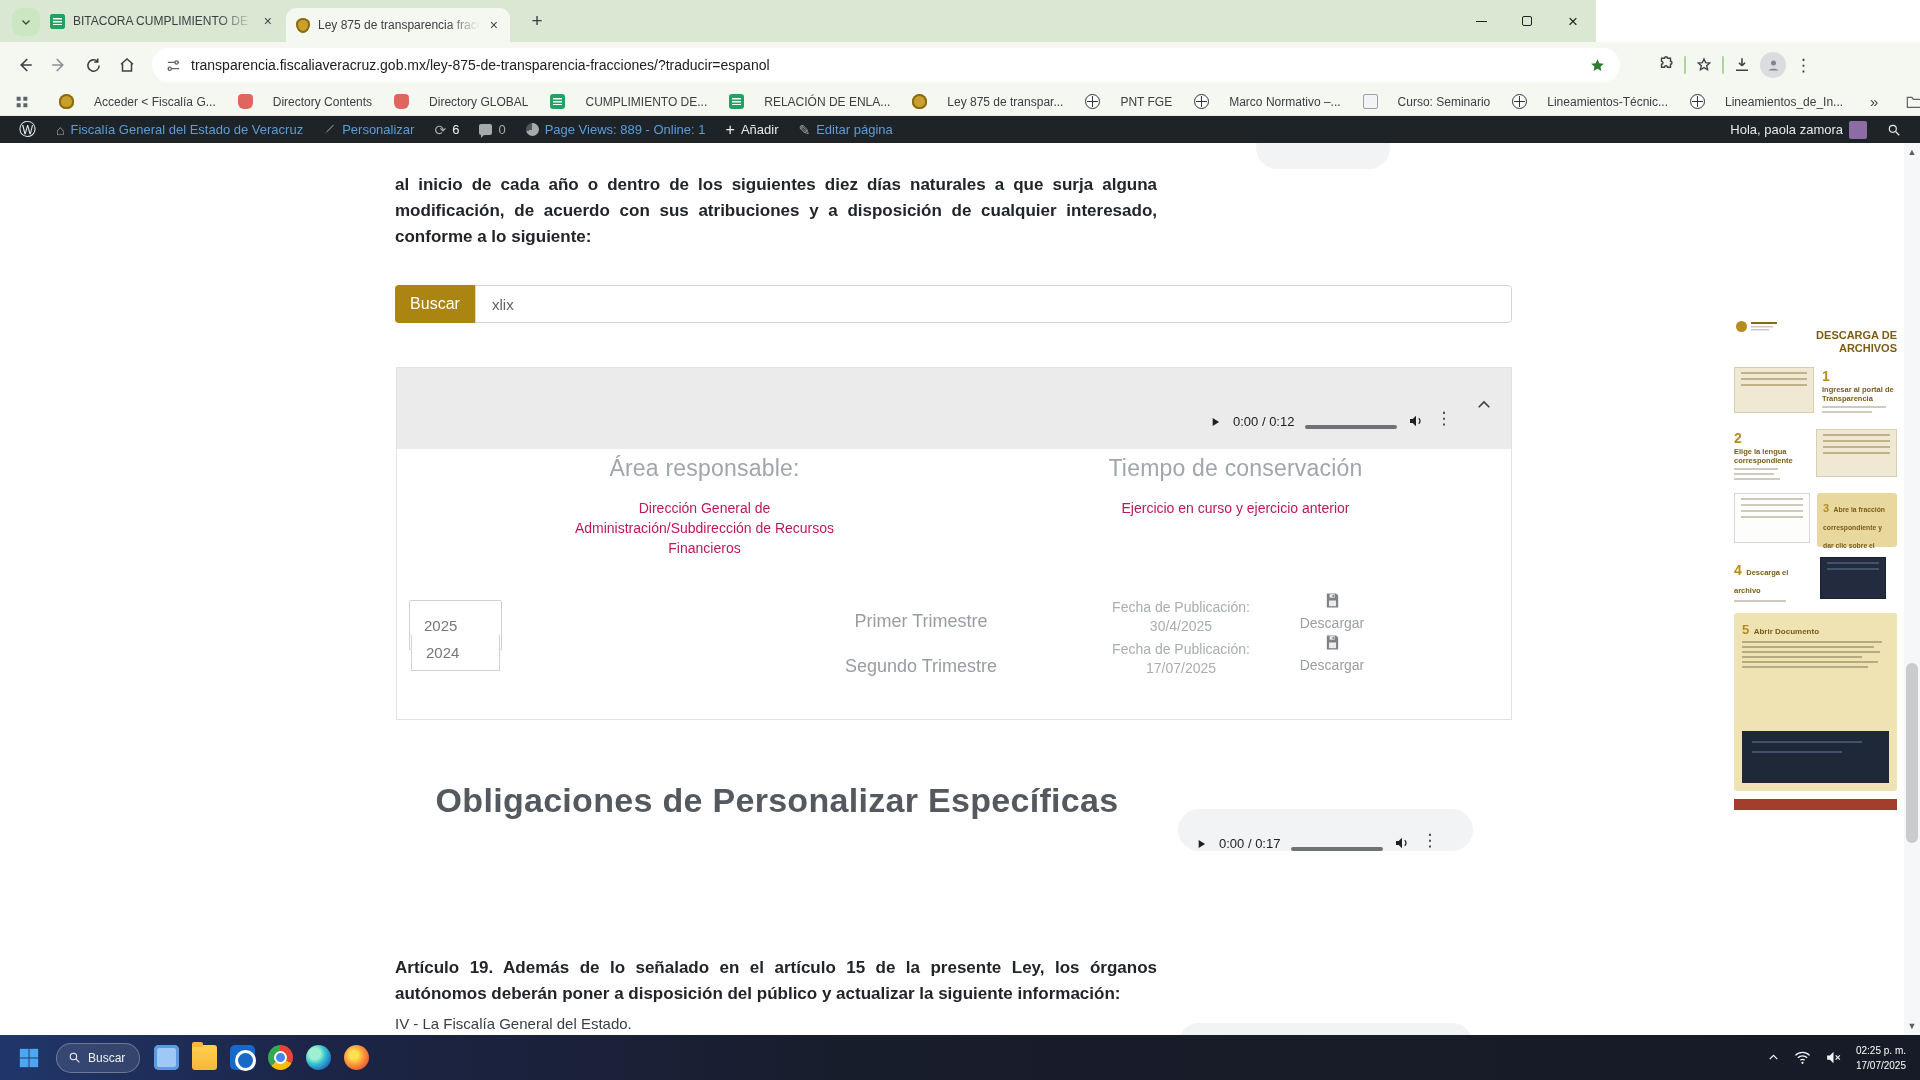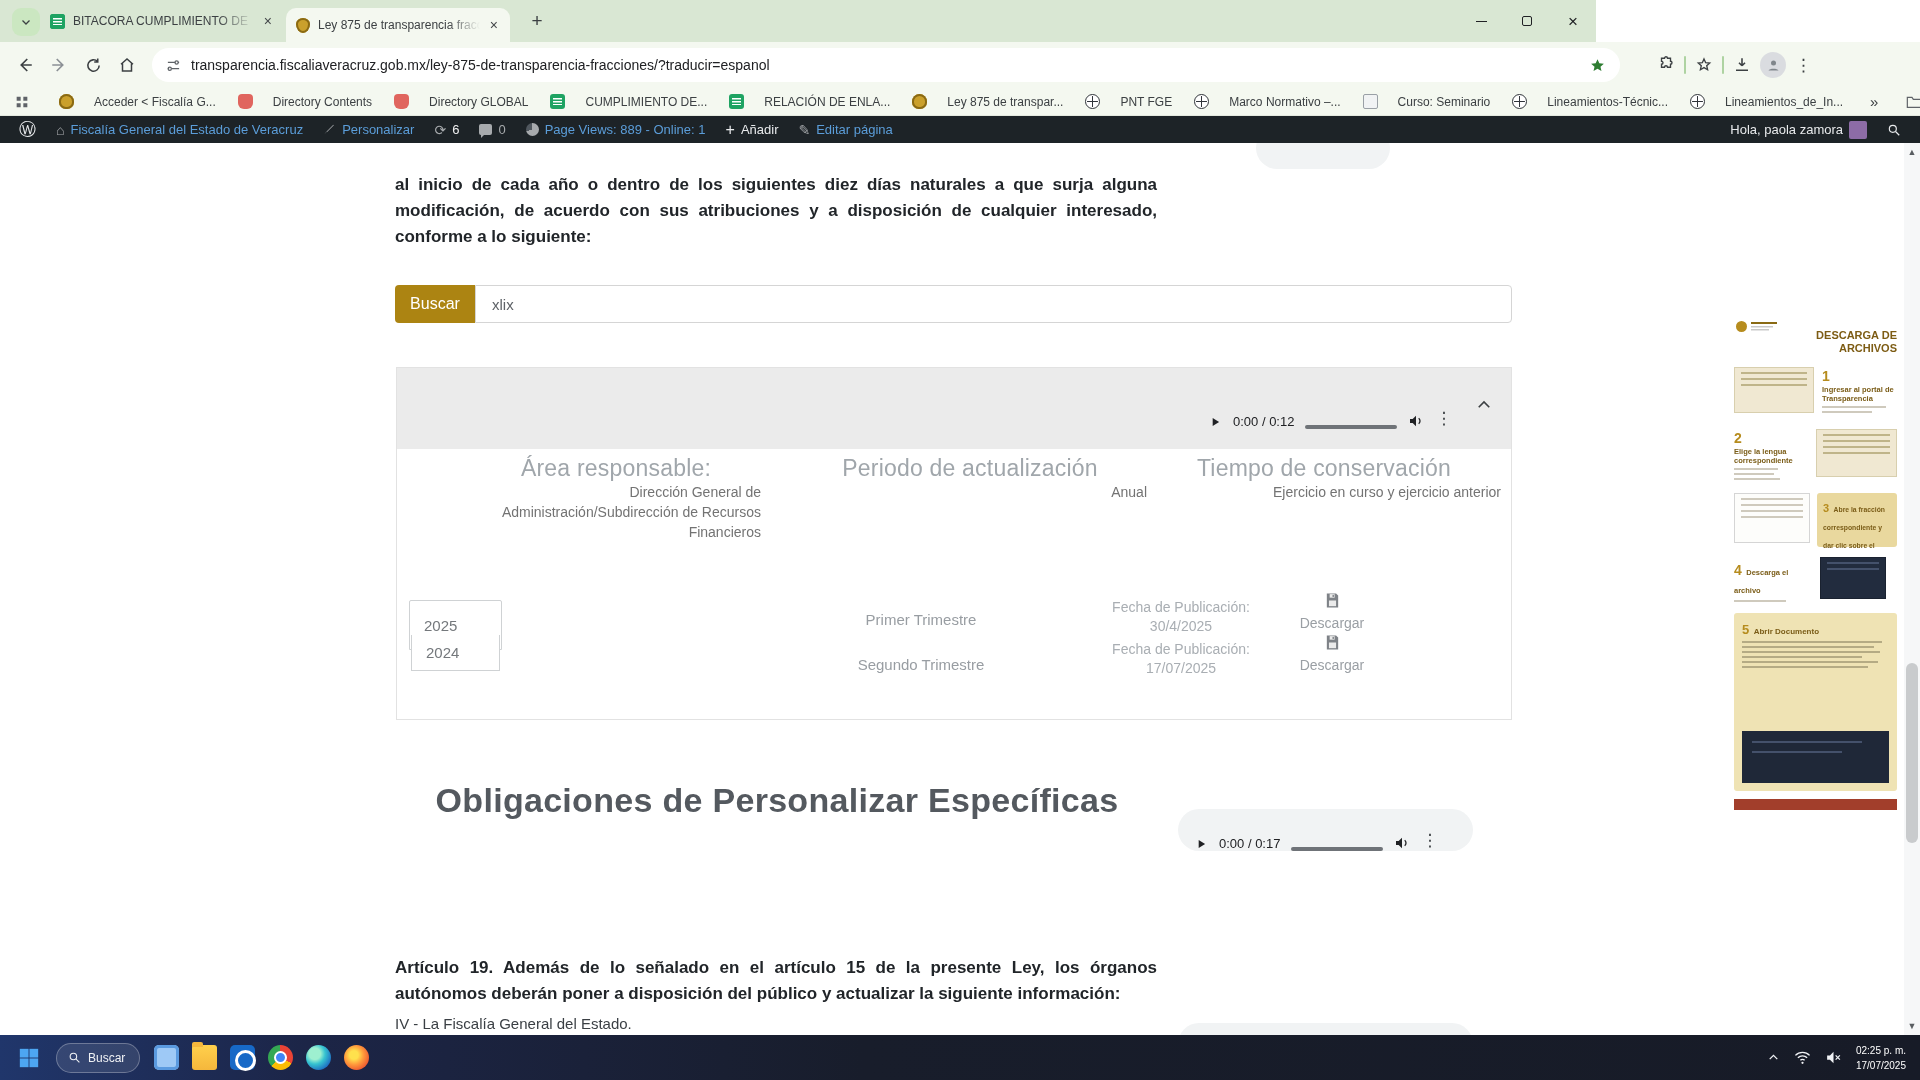--- a/index.html
+++ b/index.html
@@ -94,27 +94,27 @@
                border-radius:0 4px 4px 0;font-size:15px;color:#5f6368;padding:0 16px;outline:none;
                font-family:"Liberation Sans",sans-serif;background:#fff;}
   .card{position:absolute;left:396px;top:224px;width:1116px;height:353px;border:1px solid #e2e2e2;background:#fff;}
   .card-header{position:absolute;left:0;top:0;width:100%;height:81px;background:#ebebeb;}
   .card-desc{position:absolute;left:18px;top:15px;width:732px;font-size:13.5px;line-height:19px;color:#3f454b;
              text-align:justify;}
   .card-collapse{position:absolute;right:18px;top:28px;color:#3c4043;}
   .cols{position:absolute;left:16px;top:81px;width:100%;display:flex;padding:6px 26px 0;}
   .col{flex:1 1 0;text-align:center;}
   .col-title{font-size:23px;color:#a0a6ab;letter-spacing:.2px;}
-  .col-value{font-size:14px;line-height:20px;color:#737373;text-align:right;}
+  .col-value{margin-top:16px;font-size:14px;line-height:20px;color:#be185d;}
   .col:nth-child(1) .col-value{max-width:290px;margin-left:auto;margin-right:auto;}
   .yeartab{position:absolute;background:#fff;border:1px solid #cfd2d4;font-size:15px;color:#74787c;
            display:flex;align-items:center;padding-left:14px;}
   .yeartab.y1{left:12px;top:232px;width:93px;height:50px;border-radius:2px 2px 0 0;}
   .yeartab.y2{left:14px;top:267px;width:89px;height:36px;border-top:none;}
-  .rowtxt{position:absolute;font-size:15px;color:#989da2;text-align:center;}
+  .rowtxt{position:absolute;font-size:18px;color:#989da2;text-align:center;}
   .datetxt{position:absolute;font-size:14px;line-height:19px;color:#a9aeb3;text-align:center;}
   .dl{position:absolute;width:110px;text-align:center;color:#8a8f94;}
   .dl-label{font-size:14px;color:#9a9fa4;margin-top:2px;}
   .heading{position:absolute;left:397px;top:635px;width:760px;text-align:center;font-size:34px;line-height:45px;
            font-weight:bold;color:#54595f;letter-spacing:.3px;}
   .article{position:absolute;left:395px;top:795px;width:762px;font-size:17px;line-height:26px;font-weight:bold;
            color:#212529;text-align:justify;}
   .listiv{position:absolute;left:395px;top:872px;font-size:15px;color:#3a3f44;}
 
   
@@ -419,24 +419,20 @@
             </svg>
         </span>
       </div>
 
       <div class="cols">
         <div class="col">
           <div class="col-title">Área responsable:</div>
           <div class="col-value">Dirección General de Administración/Subdirección de Recursos Financieros</div>
         </div>
         <div class="col">
-          <div class="col-title">Periodo de actualización</div>
-          <div class="col-value">Anual</div>
-        </div>
-        <div class="col">
           <div class="col-title">Tiempo de conservación</div>
           <div class="col-value">Ejercicio en curso y ejercicio anterior</div>
         </div>
       </div>
 
       <div class="yeartab y1">2025</div>
       <div class="yeartab y2">2024</div>
 
       <div class="rowtxt" style="left:394px;top:243px;width:260px;">Primer Trimestre</div>
       <div class="datetxt" style="left:659px;top:230px;width:250px;">

